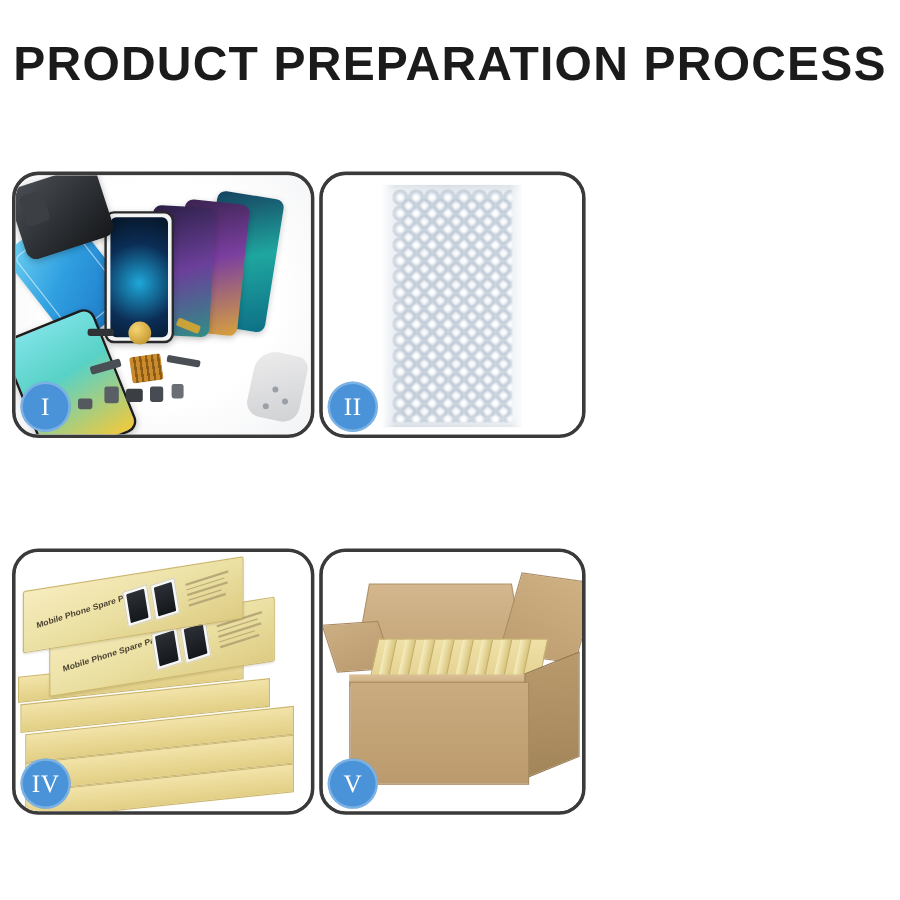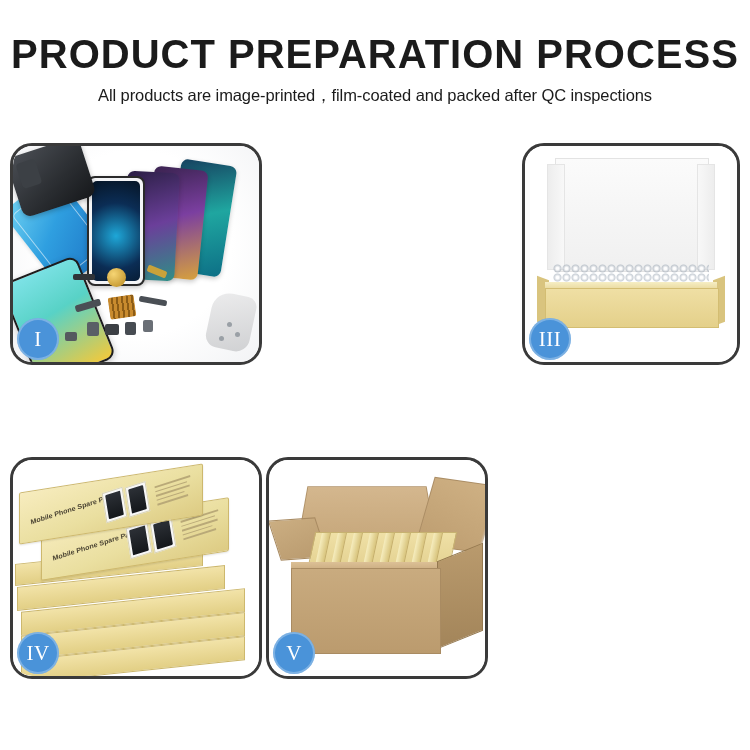--- a/index.html
+++ b/index.html
@@ -217,21 +217,20 @@
   .c6-tapeB{position:absolute;left:48px;top:162px;width:18px;height:16px;
     background:#b7996e;opacity:.8;}
 </style>
 </head>
 <body>
 
 <div class="page">
 
   <div class="header">
     <div class="title">PRODUCT PREPARATION PROCESS</div>
-    <div class="subtitle">All products are image-printed，film-coated and packed after QC inspections</div>
   </div>
 
   <div class="grid">
 
     <div class="panel p1">
       <div class="stage">
         <div class="p1bg"></div>
         <div class="ph ph-blue"></div>
         <div class="ph ph-fan fan4"></div>
         <div class="ph ph-fan fan3"></div>
@@ -255,37 +254,35 @@
         <div class="part sm5"></div>
         <div class="screw" style="left:214px;top:176px"></div>
         <div class="screw" style="left:222px;top:186px"></div>
         <div class="screw" style="left:206px;top:190px"></div>
       </div>
       <div class="badge">
         <span>I</span>
       </div>
     </div>
 
-
-    <div class="panel p3">
+    <div class="panel p2">
       <div class="stage">
-        <div class="p3bg"></div>
-        <div class="lid-back"></div>
-        <div class="lid-flapL"></div>
-        <div class="lid-flapR"></div>
-        <div class="box3-inner"></div>
-        <div class="box3-sideL"></div>
-        <div class="box3-sideR"></div>
-        <div class="box3-lip"></div>
-        <div class="box3-front"></div>
+        <div class="p2bg"></div>
+        <div class="pouch">
+          <div class="bubbles"></div>
+          <div class="bubbles2"></div>
+          <div class="pouchedge"></div>
+          <div class="pouchedge r"></div>
+        </div>
       </div>
       <div class="badge">
-        <span>III</span>
+        <span>II</span>
       </div>
     </div>
+
 
     <div class="panel p4">
       <div class="stage">
         <div class="p4bg"></div>
         <div class="stack">
 
           <div class="slab" style="left:8px;top:188px;width:222px;height:22px;transform:skewY(-6deg)"></div>
           <div class="slab" style="left:8px;top:164px;width:222px;height:22px;transform:skewY(-6deg)"></div>
           <div class="slab" style="left:8px;top:140px;width:222px;height:22px;transform:skewY(-6deg)"></div>
           <div class="slab" style="left:4px;top:116px;width:206px;height:22px;transform:skewY(-6deg)"></div>

